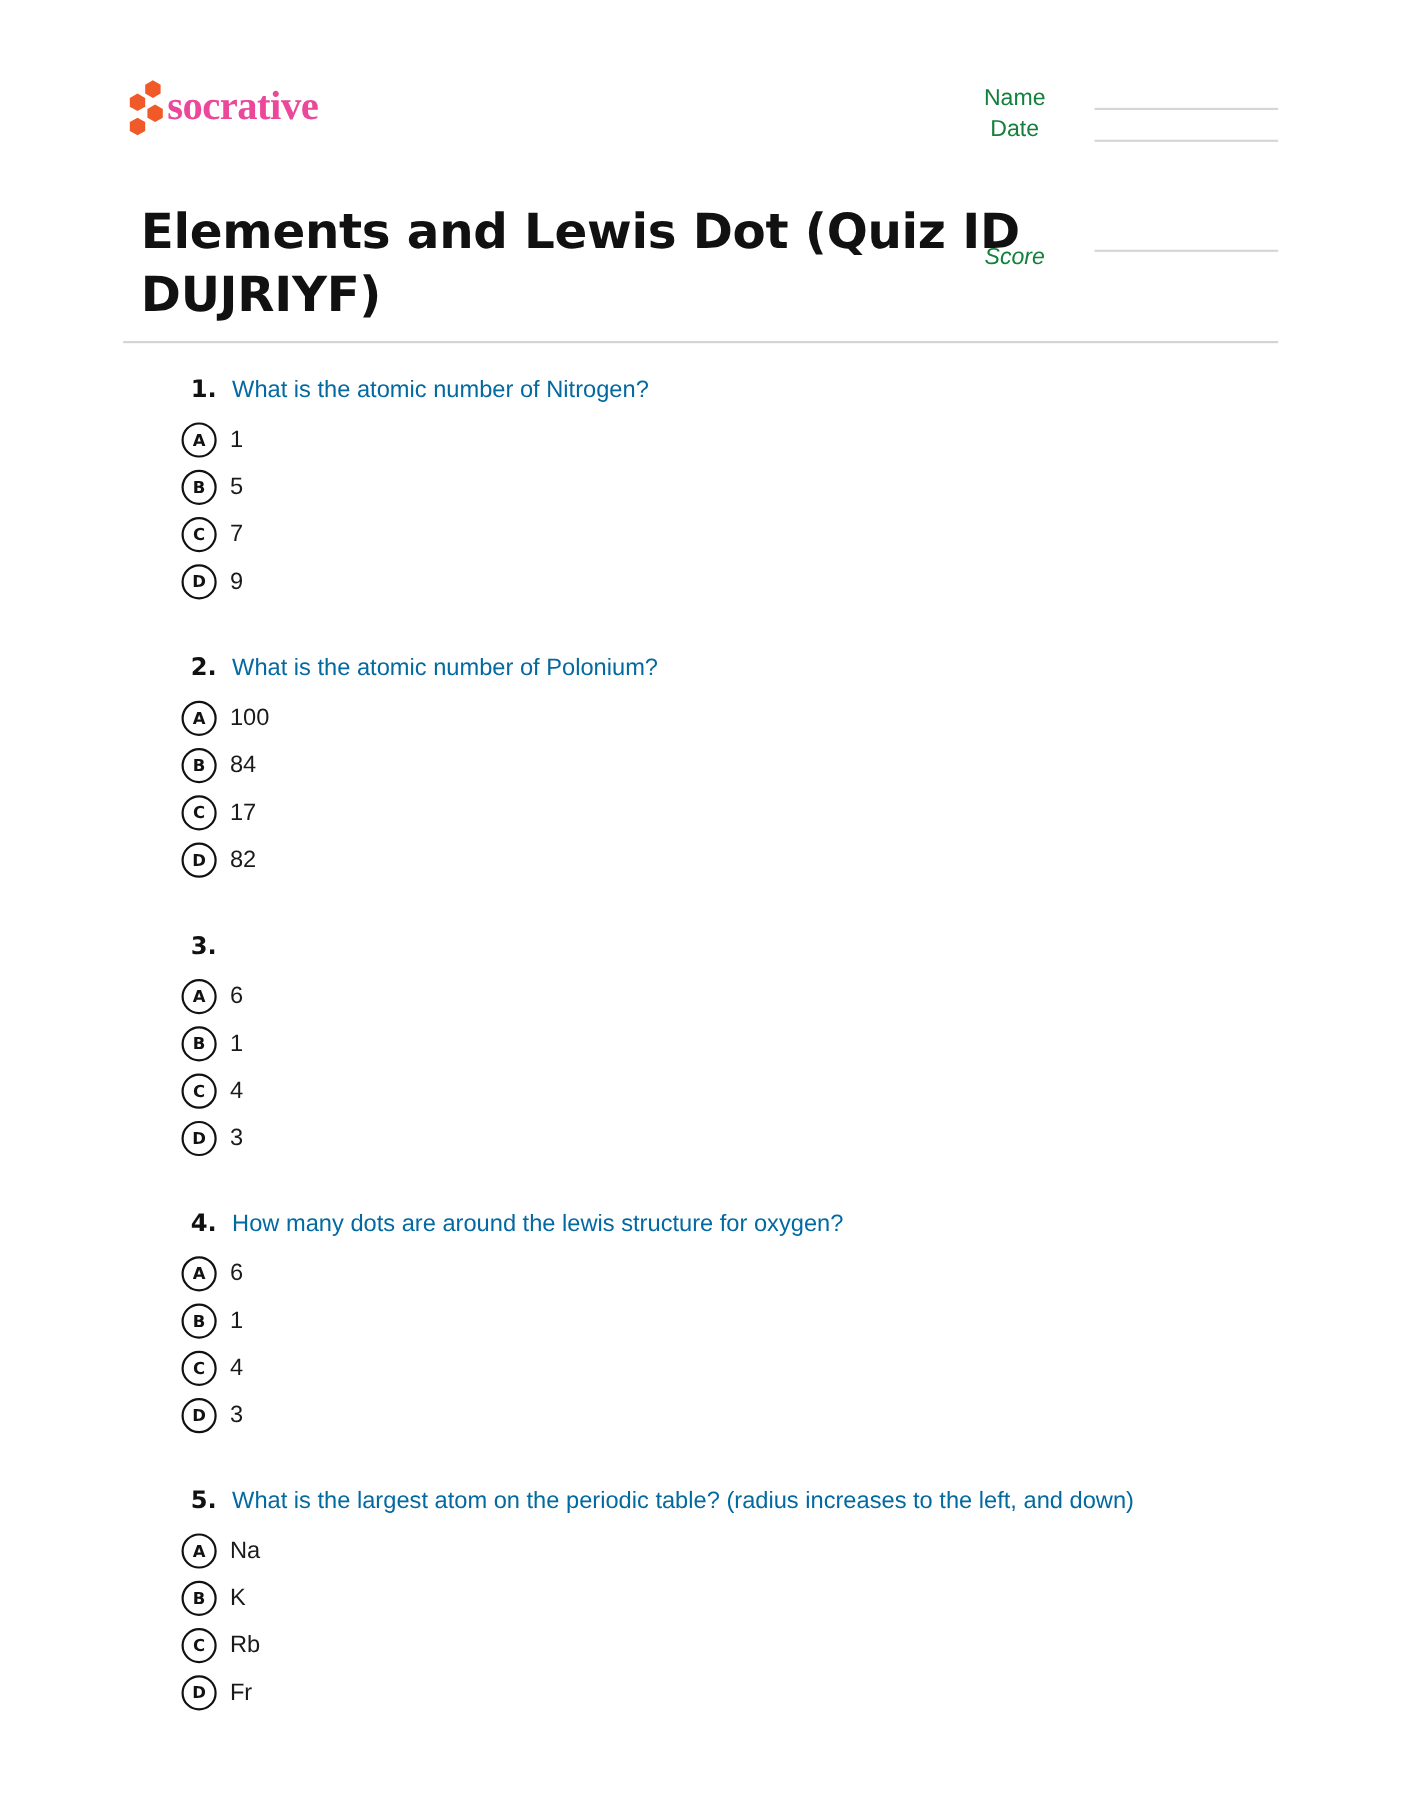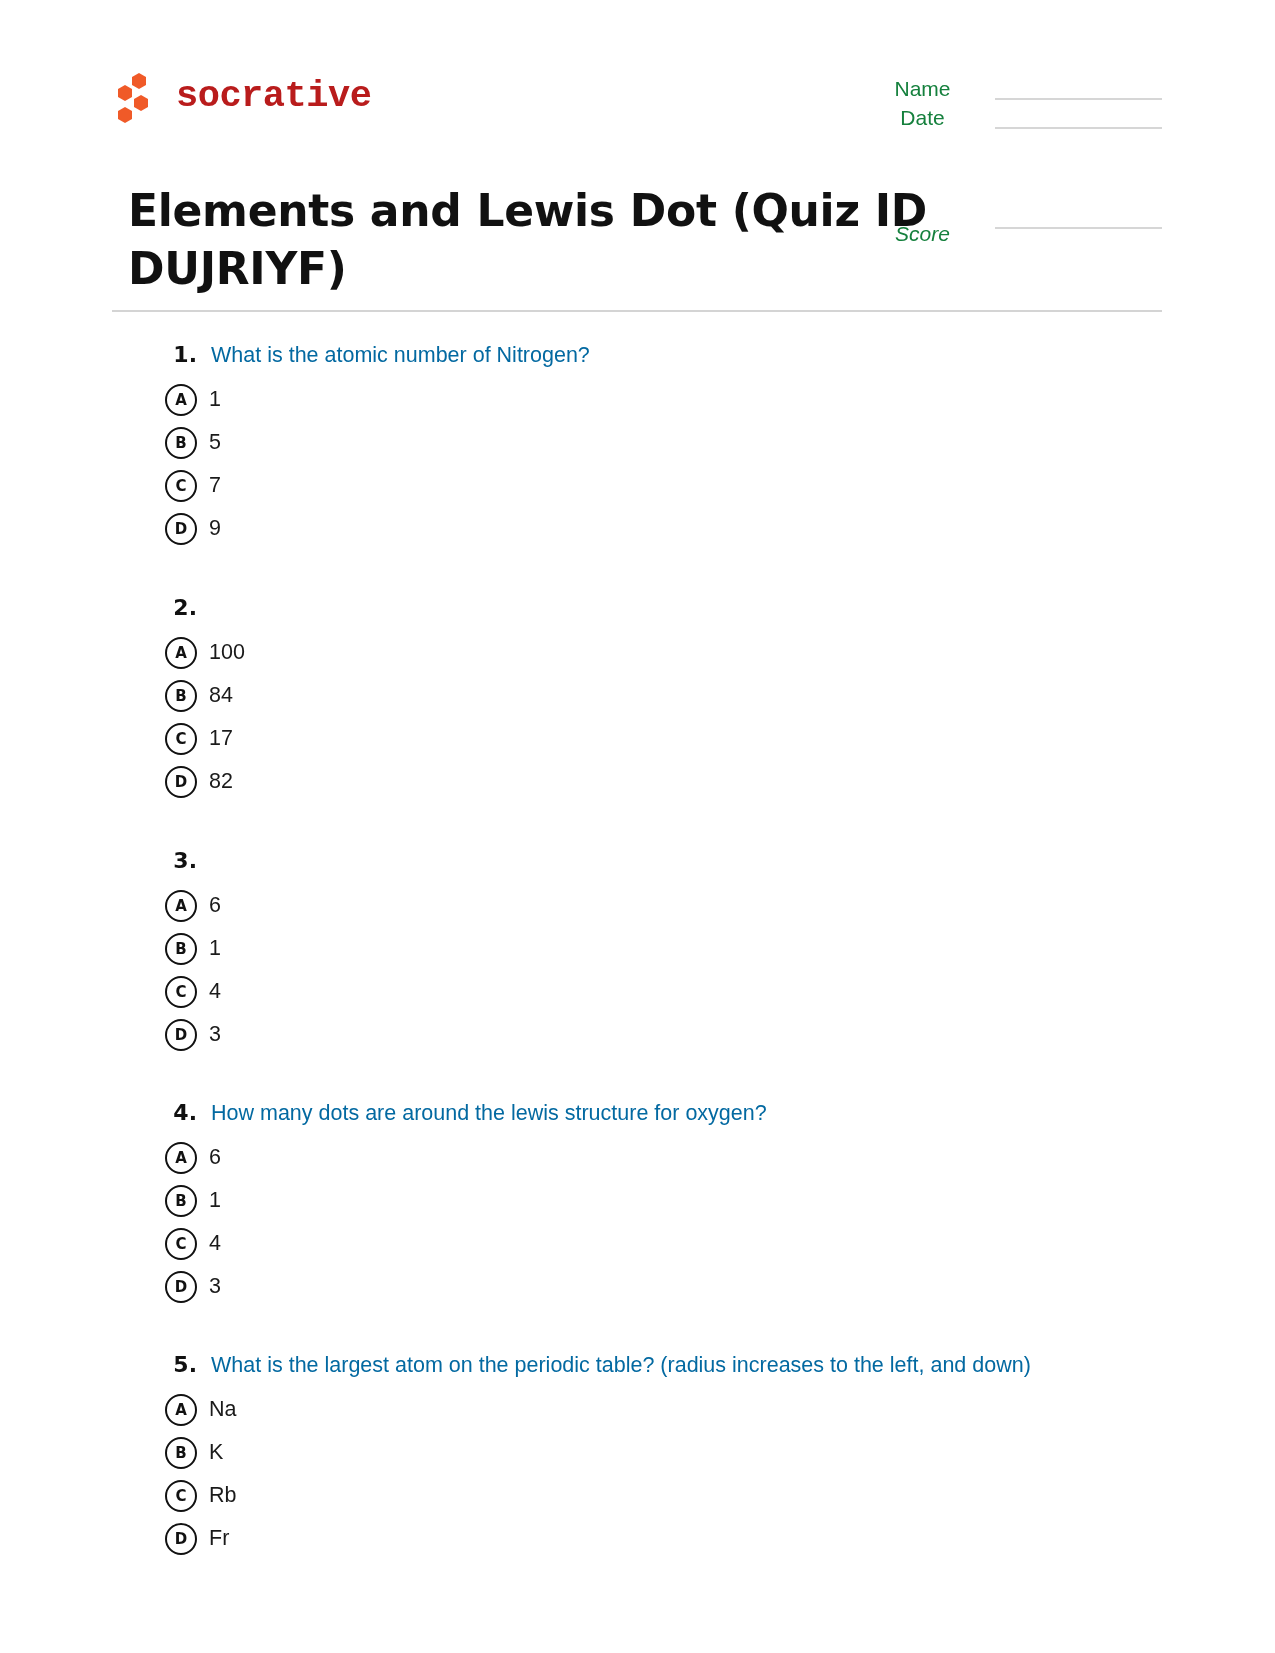--- a/index.html
+++ b/index.html
@@ -30,26 +30,26 @@
       display: flex;
       align-items: center;
     }
     .logo-mark {
       width: 40px;
       height: 52px;
       position: relative;
     }
     .logo-mark svg { display: block; }
     .logo-text {
-      margin-left: 24px;
-      font-family: Liberation Mono, monospace;
+      margin-left: 0;
+      font-family: Liberation Serif, serif;
       font-weight: bold;
       font-size: 37px;
       letter-spacing: -0.5px;
-      color: #b91c1c;
+      color: #ec4899;
       line-height: 1;
       position: relative;
       top: -2px;
     }
 
     
     .field {
       position: absolute;
       display: flex;
       align-items: flex-end;
@@ -204,20 +204,21 @@
       <div class="option">
         <span class="opt-badge">D</span>
         <span class="opt-text">9</span>
       </div>
     </div>
   </div>
 
   <div class="question" style="top:595px;">
     <div class="q-head">
       <span class="q-num">2.</span>
+      <span class="q-text">What is the atomic number of Polonium?</span>
     </div>
     <div class="options">
       <div class="option">
         <span class="opt-badge">A</span>
         <span class="opt-text">100</span>
       </div>
       <div class="option">
         <span class="opt-badge">B</span>
         <span class="opt-text">84</span>
       </div>

